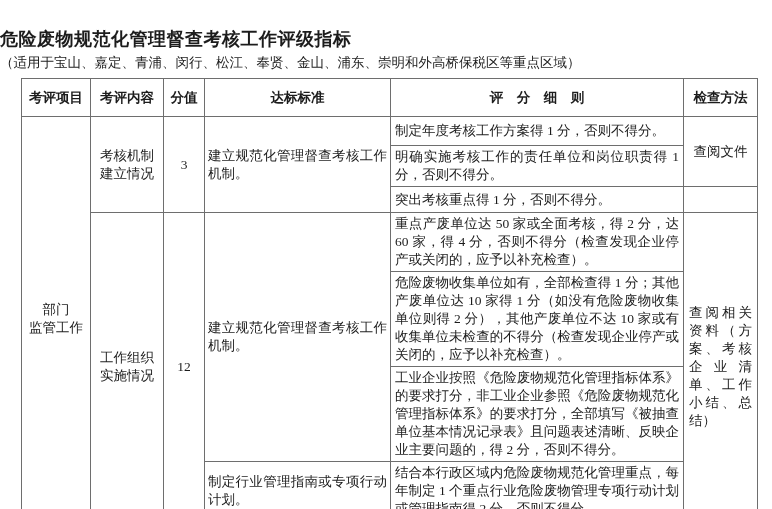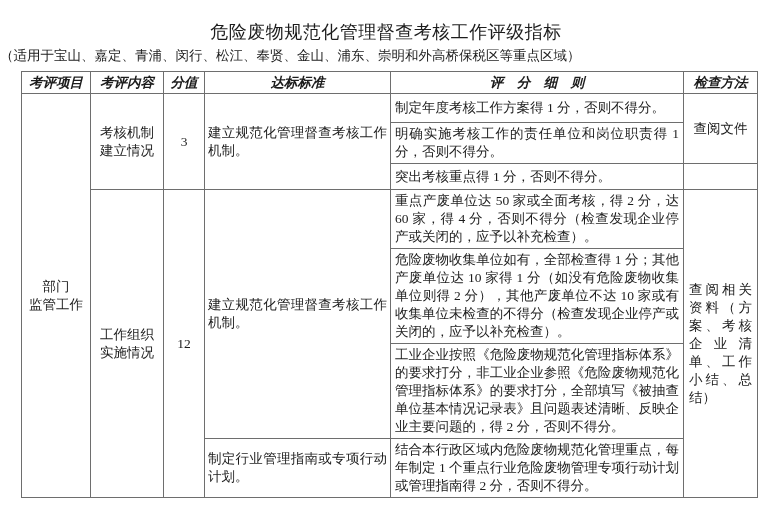--- a/index.html
+++ b/index.html
@@ -5,24 +5,24 @@
   html, body { margin: 0; padding: 0; }
   body {
     width: 772px; height: 509px;
     background: #ffffff;
     color: #1c1c1c;
     font-family: "Liberation Serif", "DejaVu Serif", serif;
     overflow: hidden;
   }
   .page { width: 772px; height: 509px; }
   .doc-title {
-    margin: 20px 0 0 0;
-    font-size: 18px; font-weight: normal;
+    margin: 27px 0 0 0;
+    font-size: 18px; font-weight: bold;
     line-height: 24px;
-    text-align: center;
+    text-align: left;
     letter-spacing: 0.5px;
   }
   .doc-subtitle {
     margin-top: 3px;
     font-size: 13.5px;
     line-height: 18px;
     text-align: left;
   }
   table.assessment {
     border-collapse: collapse;
@@ -36,22 +36,21 @@
     line-height: 18px;
     vertical-align: middle;
     padding: 1px 3px;
     overflow: hidden;
     word-break: break-all;
   }
   .assessment th {
     font-weight: bold;
     text-align: center;
     height: 19px;
-    padding: 1px 2px;
-    font-style: italic;
+    padding: 9px 2px;
   }
   td.cell-center {
     text-align: center;
     white-space: pre-line;
   }
   td.cell-score { text-align: center; }
   td.cell-standard {
     text-align: justify;
     text-justify: inter-character;
     padding: 2px 3px;

